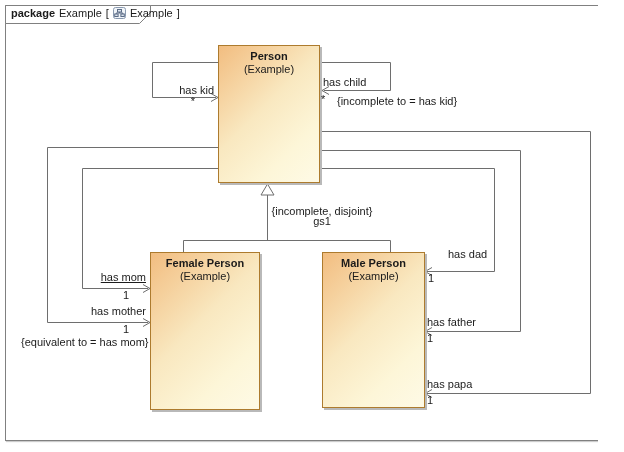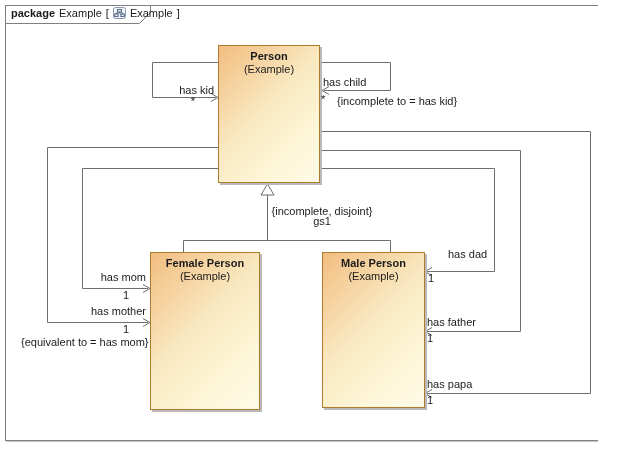--- a/index.html
+++ b/index.html
@@ -109,21 +109,21 @@
     <span class="cpkg">(Example)</span>
   </div>
 
   <div class="lbl r" style="left:140px;top:84px;width:74px;text-align:right;">has kid</div>
   <div class="lbl c" style="left:186px;top:95px;width:14px;">*</div>
 
   <div class="lbl" style="left:323px;top:76px;text-align:right;">has child</div>
   <div class="lbl" style="left:321px;top:93px;">*</div>
   <div class="lbl" style="left:337px;top:95px;">{incomplete to = has kid}</div>
 
-  <div class="lbl r" style="left:70px;top:271px;width:76px;">has mom</div>
+  <div class="lbl r" style="left:70px;top:271px;width:76px;text-decoration:underline;">has mom</div>
   <div class="lbl c" style="left:118px;top:289px;width:16px;">1</div>
 
   <div class="lbl r" style="left:70px;top:305px;width:76px;">has mother</div>
   <div class="lbl c" style="left:118px;top:323px;width:16px;">1</div>
   <div class="lbl" style="left:21px;top:336px;">{equivalent to = has mom}</div>
 
   <div class="lbl" style="left:428px;top:248px;margin-left:20px;">has dad</div>
   <div class="lbl" style="left:428px;top:272px;">1</div>
 
   <div class="lbl" style="left:427px;top:316px;">has father</div>

